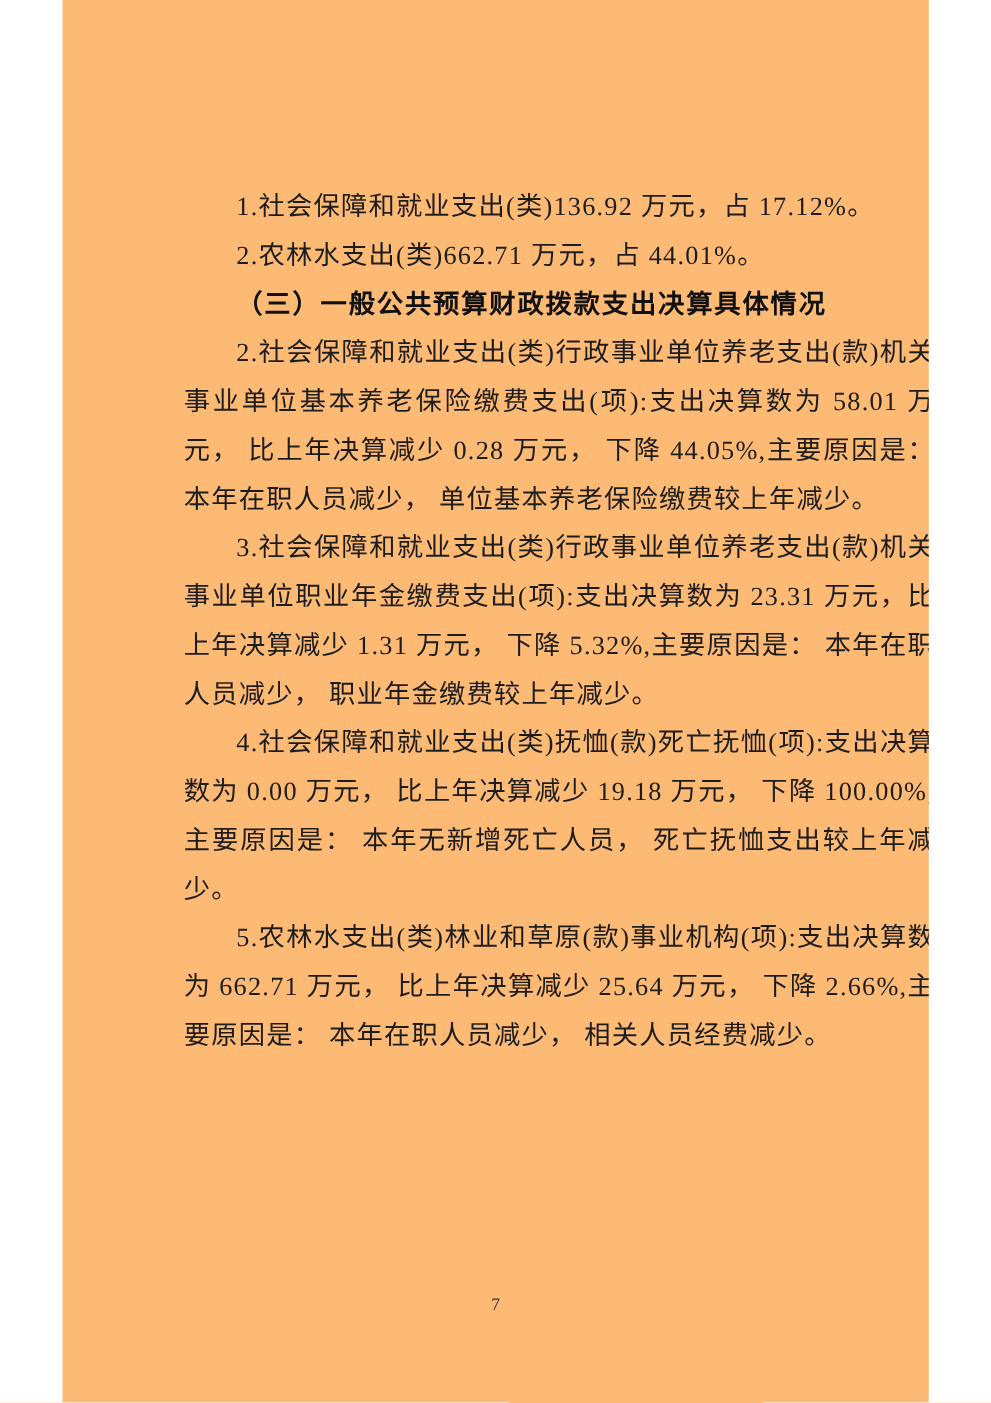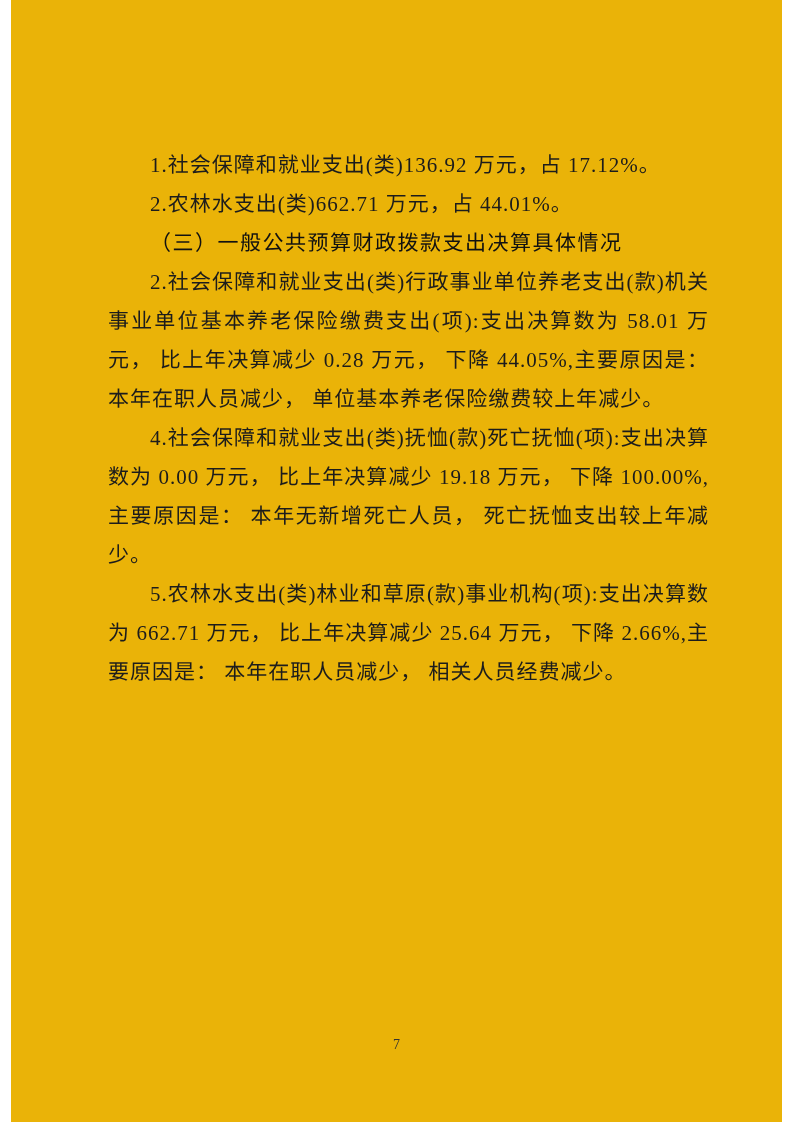--- a/index.html
+++ b/index.html
@@ -2,24 +2,24 @@
 <html lang="zh-CN"><head>
 <meta charset="utf-8">
 <style>
   html, body {
     margin: 0;
     padding: 0;
     background: #ffffff;
   }
   .page {
     position: relative;
-    width: 771px;
+    width: 693px;
     height: 1122px;
     margin: 0 auto;
-    background: #eab308;
+    background: #fdba74;
     box-sizing: border-box;
     overflow: hidden;
     font-family: "Liberation Serif", "DejaVu Serif", serif;
     color: #1c1c1c;
   }
   .content {
     position: absolute;
     top: 146px;
     left: 97px;
     width: 601px;
@@ -30,21 +30,21 @@
     line-height: 39px;
     text-align: justify;
     text-indent: 2em;
     letter-spacing: 1px;
     word-break: normal;
   }
   .section-heading {
     margin: 0;
     font-size: 21px;
     line-height: 39px;
-    font-weight: normal;
+    font-weight: bold;
     color: #111111;
     text-indent: 2em;
     letter-spacing: 1.5px;
   }
   .page-number {
     position: absolute;
     top: 1036px;
     left: 0;
     width: 100%;
     text-align: center;
@@ -55,17 +55,18 @@
 </style>
 </head>
 <body>
 
 <div class="page">
   <div class="content">
     <p class="body-text">1.社会保障和就业支出(类)136.92 万元，占 17.12%。</p>
     <p class="body-text">2.农林水支出(类)662.71 万元，占 44.01%。</p>
     <h2 class="section-heading">（三）一般公共预算财政拨款支出决算具体情况</h2>
     <p class="body-text">2.社会保障和就业支出(类)行政事业单位养老支出(款)机关事业单位基本养老保险缴费支出(项):支出决算数为 58.01 万元， 比上年决算减少 0.28 万元， 下降 44.05%,主要原因是： 本年在职人员减少， 单位基本养老保险缴费较上年减少。</p>
+    <p class="body-text">3.社会保障和就业支出(类)行政事业单位养老支出(款)机关事业单位职业年金缴费支出(项):支出决算数为 23.31 万元，比上年决算减少 1.31 万元， 下降 5.32%,主要原因是： 本年在职人员减少， 职业年金缴费较上年减少。</p>
     <p class="body-text">4.社会保障和就业支出(类)抚恤(款)死亡抚恤(项):支出决算数为 0.00 万元， 比上年决算减少 19.18 万元， 下降 100.00%,主要原因是： 本年无新增死亡人员， 死亡抚恤支出较上年减少。</p>
     <p class="body-text">5.农林水支出(类)林业和草原(款)事业机构(项):支出决算数为 662.71 万元， 比上年决算减少 25.64 万元， 下降 2.66%,主要原因是： 本年在职人员减少， 相关人员经费减少。</p>
   </div>
   <div class="page-number">7</div>
 </div>
 
 </body></html>

